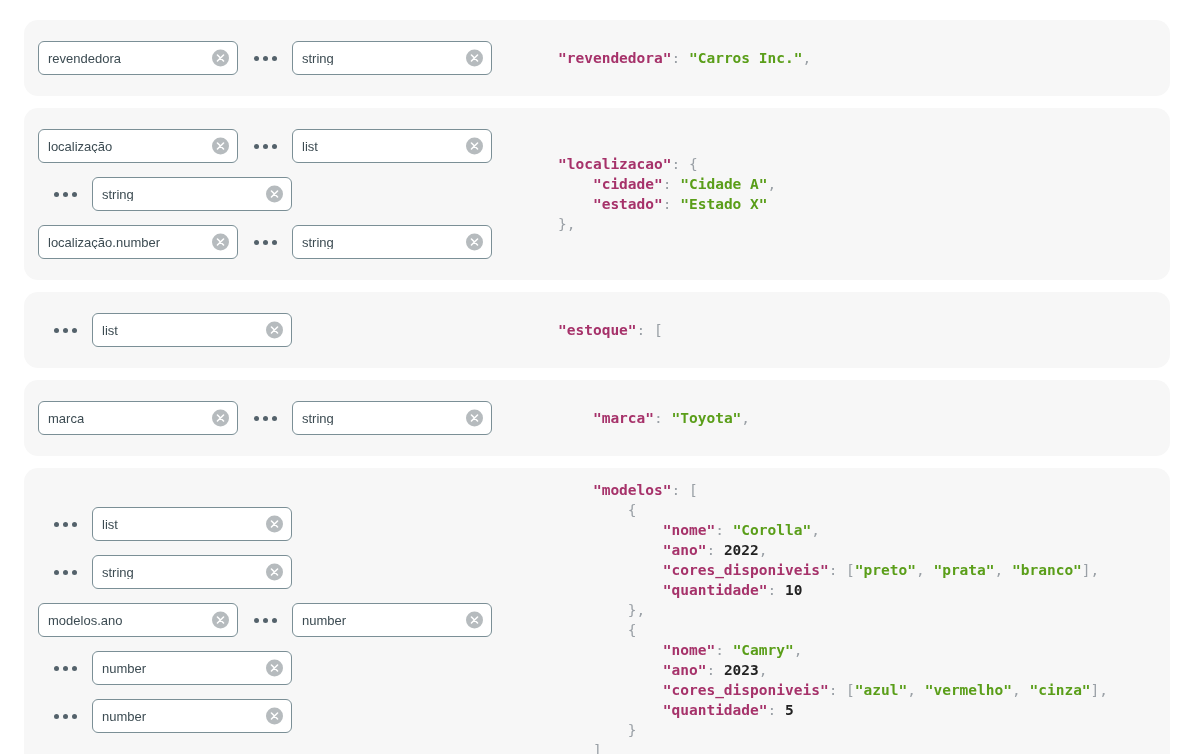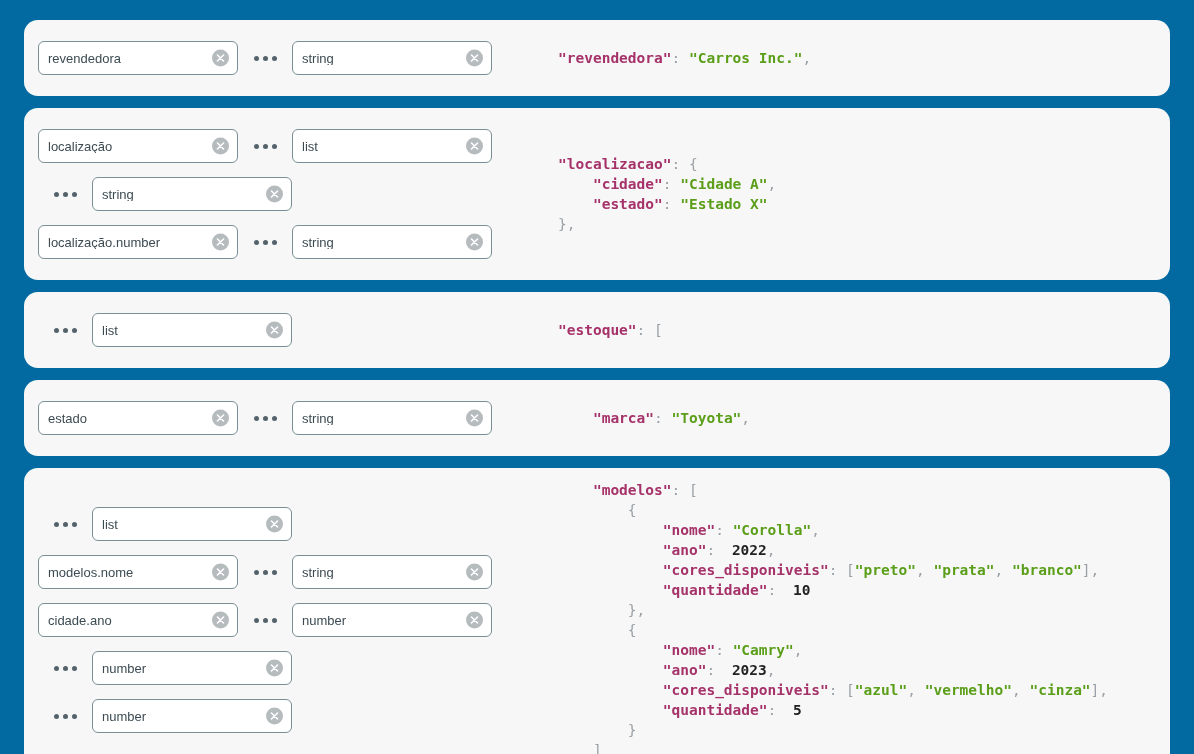--- a/index.html
+++ b/index.html
@@ -10,21 +10,21 @@
   body {
     width: 1194px;
     height: 754px;
     font-family: "Liberation Sans", sans-serif;
     overflow: hidden;
   }
   .page {
     position: relative;
     width: 1194px;
     height: 754px;
-    background: #0369a1;
+    background: #ffffff;
     box-sizing: border-box;
     padding: 20px 24px 24px 24px;
   }
   .panel {
     position: relative;
     background: #f7f7f7;
     border-radius: 14px;
     margin-bottom: 12px;
     display: flex;
     flex-direction: row;
@@ -104,21 +104,21 @@
   }
   .json-code {
     font-family: "DejaVu Sans Mono", monospace;
     font-size: 14.5px;
     line-height: 20px;
     white-space: pre;
     color: #333333;
   }
   .json-code .k { color: #a6326a; font-weight: bold; }
   .json-code .s { color: #5a9e19; font-weight: bold; }
-  .json-code .n { color: #222222; font-weight: bold; margin-left: 8px; }
+  .json-code .n { color: #222222; font-weight: bold; }
   .json-code .p { color: #9aa0a6; }
   .json-line { white-space: pre; }
   
   #panel-revendedora .panel-json { padding-left: 20px; }
   #panel-localizacao .panel-json { padding-left: 20px; }
   #panel-estoque .panel-json { padding-left: 20px; }
   #panel-marca .panel-json { padding-left: 20px; }
   #panel-modelos .panel-json { padding-left: 20px; }
 </style>
 </head>
@@ -243,21 +243,21 @@
           </div>
         </div>
         <div class="panel-json">
           <div class="json-code"><div class="json-line"><span class="k">"estoque"</span><span class="p">: [</span></div></div>
         </div>
       </div>
       <div class="panel" id="panel-marca">
         <div class="panel-fields">
           <div class="field-row">
             <div class="input-box">
-              <span class="input-text">estado</span>
+              <span class="input-text">marca</span>
               <span class="clear-icon">
                 <svg width="9" height="9" viewBox="0 0 10 10">
                   <path d="M1.6 1.6 L8.4 8.4 M8.4 1.6 L1.6 8.4" stroke="#ffffff" stroke-width="1.7" stroke-linecap="round"></path>
                 </svg>
               </span>
             </div>
             <div class="dots">
               <span class="dot"></span>
               <span class="dot"></span>
               <span class="dot"></span>
@@ -287,45 +287,37 @@
             <div class="input-box">
               <span class="input-text">list</span>
               <span class="clear-icon">
                 <svg width="9" height="9" viewBox="0 0 10 10">
                   <path d="M1.6 1.6 L8.4 8.4 M8.4 1.6 L1.6 8.4" stroke="#ffffff" stroke-width="1.7" stroke-linecap="round"></path>
                 </svg>
               </span>
             </div>
           </div>
           <div class="field-row">
-            <div class="input-box">
-              <span class="input-text">modelos.nome</span>
-              <span class="clear-icon">
-                <svg width="9" height="9" viewBox="0 0 10 10">
-                  <path d="M1.6 1.6 L8.4 8.4 M8.4 1.6 L1.6 8.4" stroke="#ffffff" stroke-width="1.7" stroke-linecap="round"></path>
-                </svg>
-              </span>
-            </div>
-            <div class="dots">
-              <span class="dot"></span>
-              <span class="dot"></span>
-              <span class="dot"></span>
-            </div>
-            <div class="input-box">
-              <span class="input-text">string</span>
-              <span class="clear-icon">
-                <svg width="9" height="9" viewBox="0 0 10 10">
-                  <path d="M1.6 1.6 L8.4 8.4 M8.4 1.6 L1.6 8.4" stroke="#ffffff" stroke-width="1.7" stroke-linecap="round"></path>
-                </svg>
-              </span>
-            </div>
-          </div>
-          <div class="field-row">
-            <div class="input-box">
-              <span class="input-text">cidade.ano</span>
+            <div class="dots">
+              <span class="dot"></span>
+              <span class="dot"></span>
+              <span class="dot"></span>
+            </div>
+            <div class="input-box">
+              <span class="input-text">string</span>
+              <span class="clear-icon">
+                <svg width="9" height="9" viewBox="0 0 10 10">
+                  <path d="M1.6 1.6 L8.4 8.4 M8.4 1.6 L1.6 8.4" stroke="#ffffff" stroke-width="1.7" stroke-linecap="round"></path>
+                </svg>
+              </span>
+            </div>
+          </div>
+          <div class="field-row">
+            <div class="input-box">
+              <span class="input-text">modelos.ano</span>
               <span class="clear-icon">
                 <svg width="9" height="9" viewBox="0 0 10 10">
                   <path d="M1.6 1.6 L8.4 8.4 M8.4 1.6 L1.6 8.4" stroke="#ffffff" stroke-width="1.7" stroke-linecap="round"></path>
                 </svg>
               </span>
             </div>
             <div class="dots">
               <span class="dot"></span>
               <span class="dot"></span>
               <span class="dot"></span>

